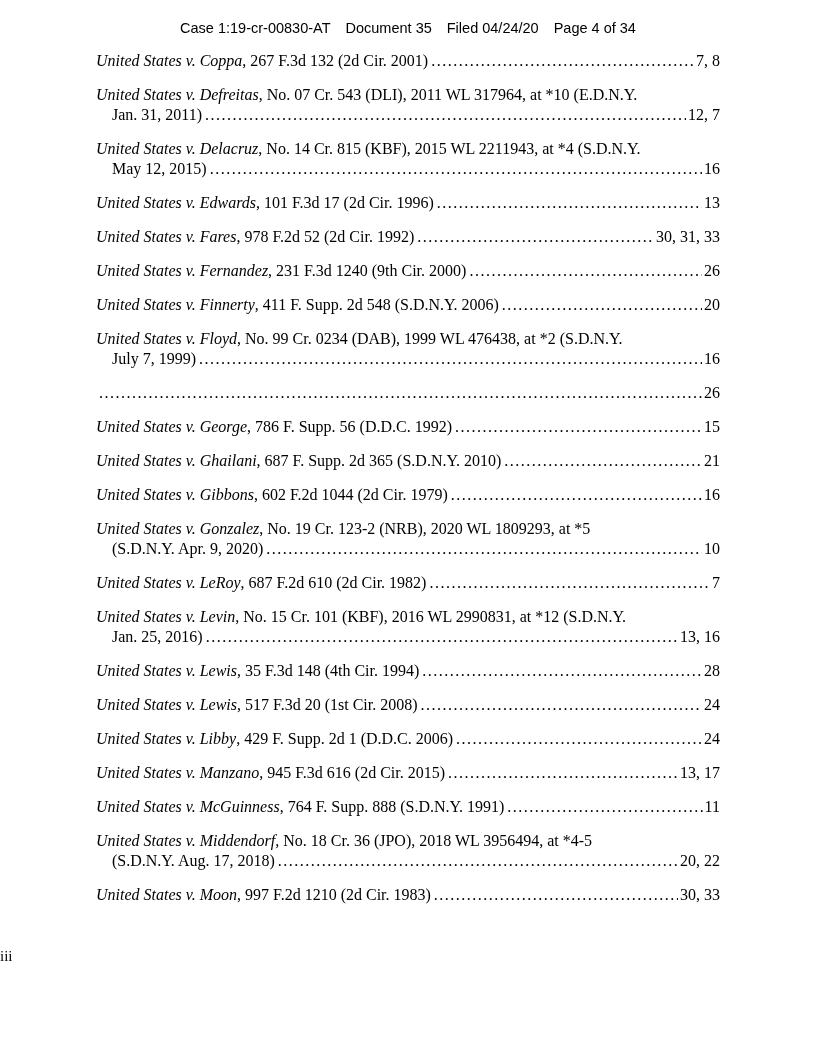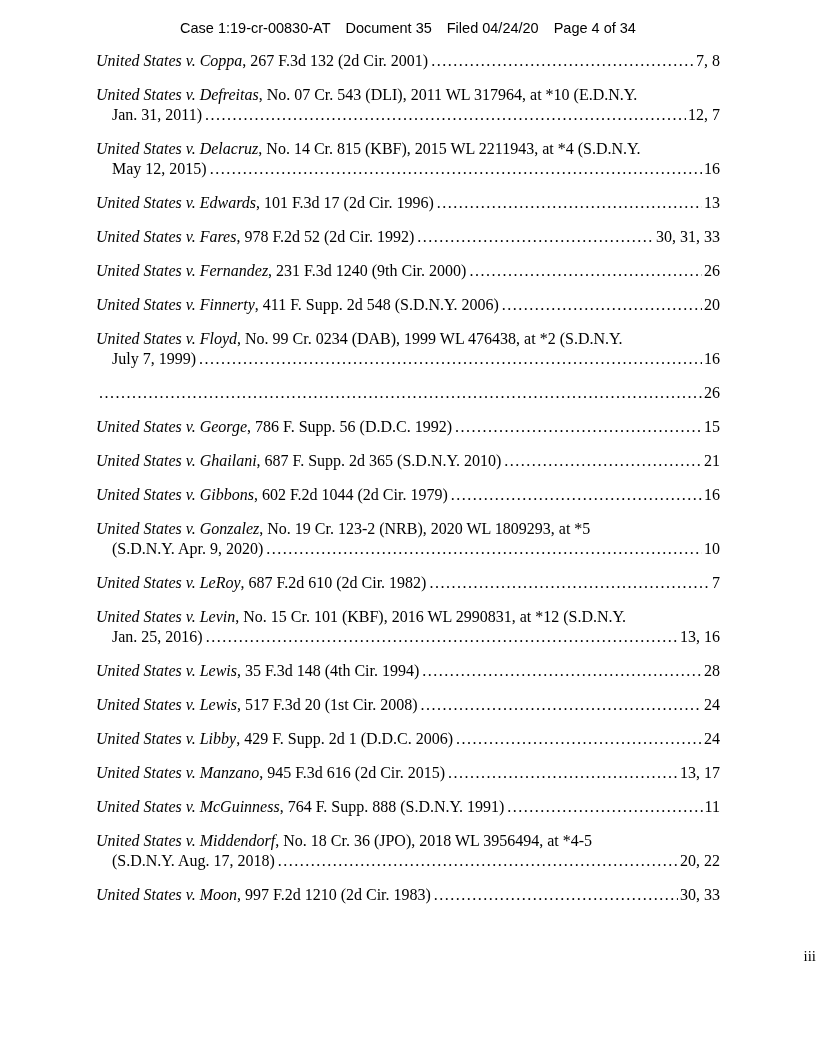--- a/index.html
+++ b/index.html
@@ -50,21 +50,21 @@
   .dots::after {
     content: "........................................................................................................................................................................................";
     letter-spacing: 1.5px;
   }
   .pages { white-space: nowrap; flex: 0 0 auto; }
   .footer {
     position: absolute;
     top: 948px;
     left: 0;
     width: 816px;
-    text-align: right;
+    text-align: left;
     font-size: 15px;
   }
 </style>
 </head>
 <body>
 
 <div class="page">
 
   <div class="ecf-header" style="color: #000000;">
     <span>Case 1:19-cr-00830-AT</span>

